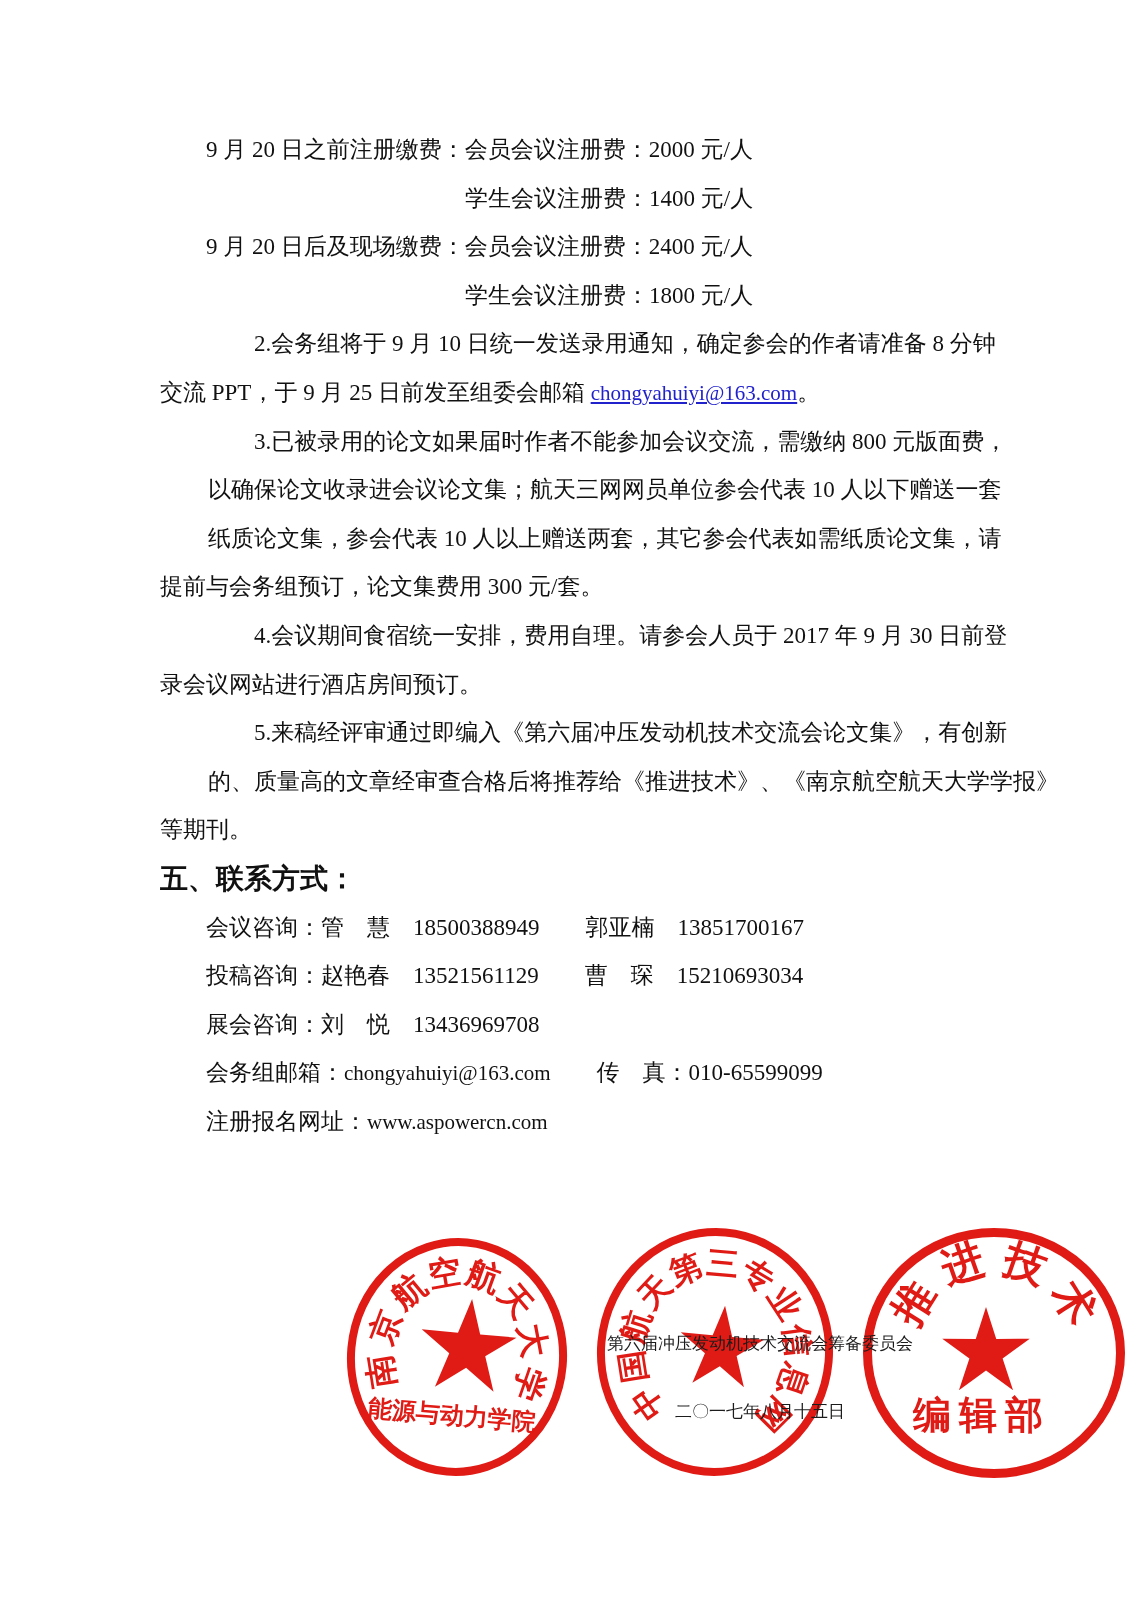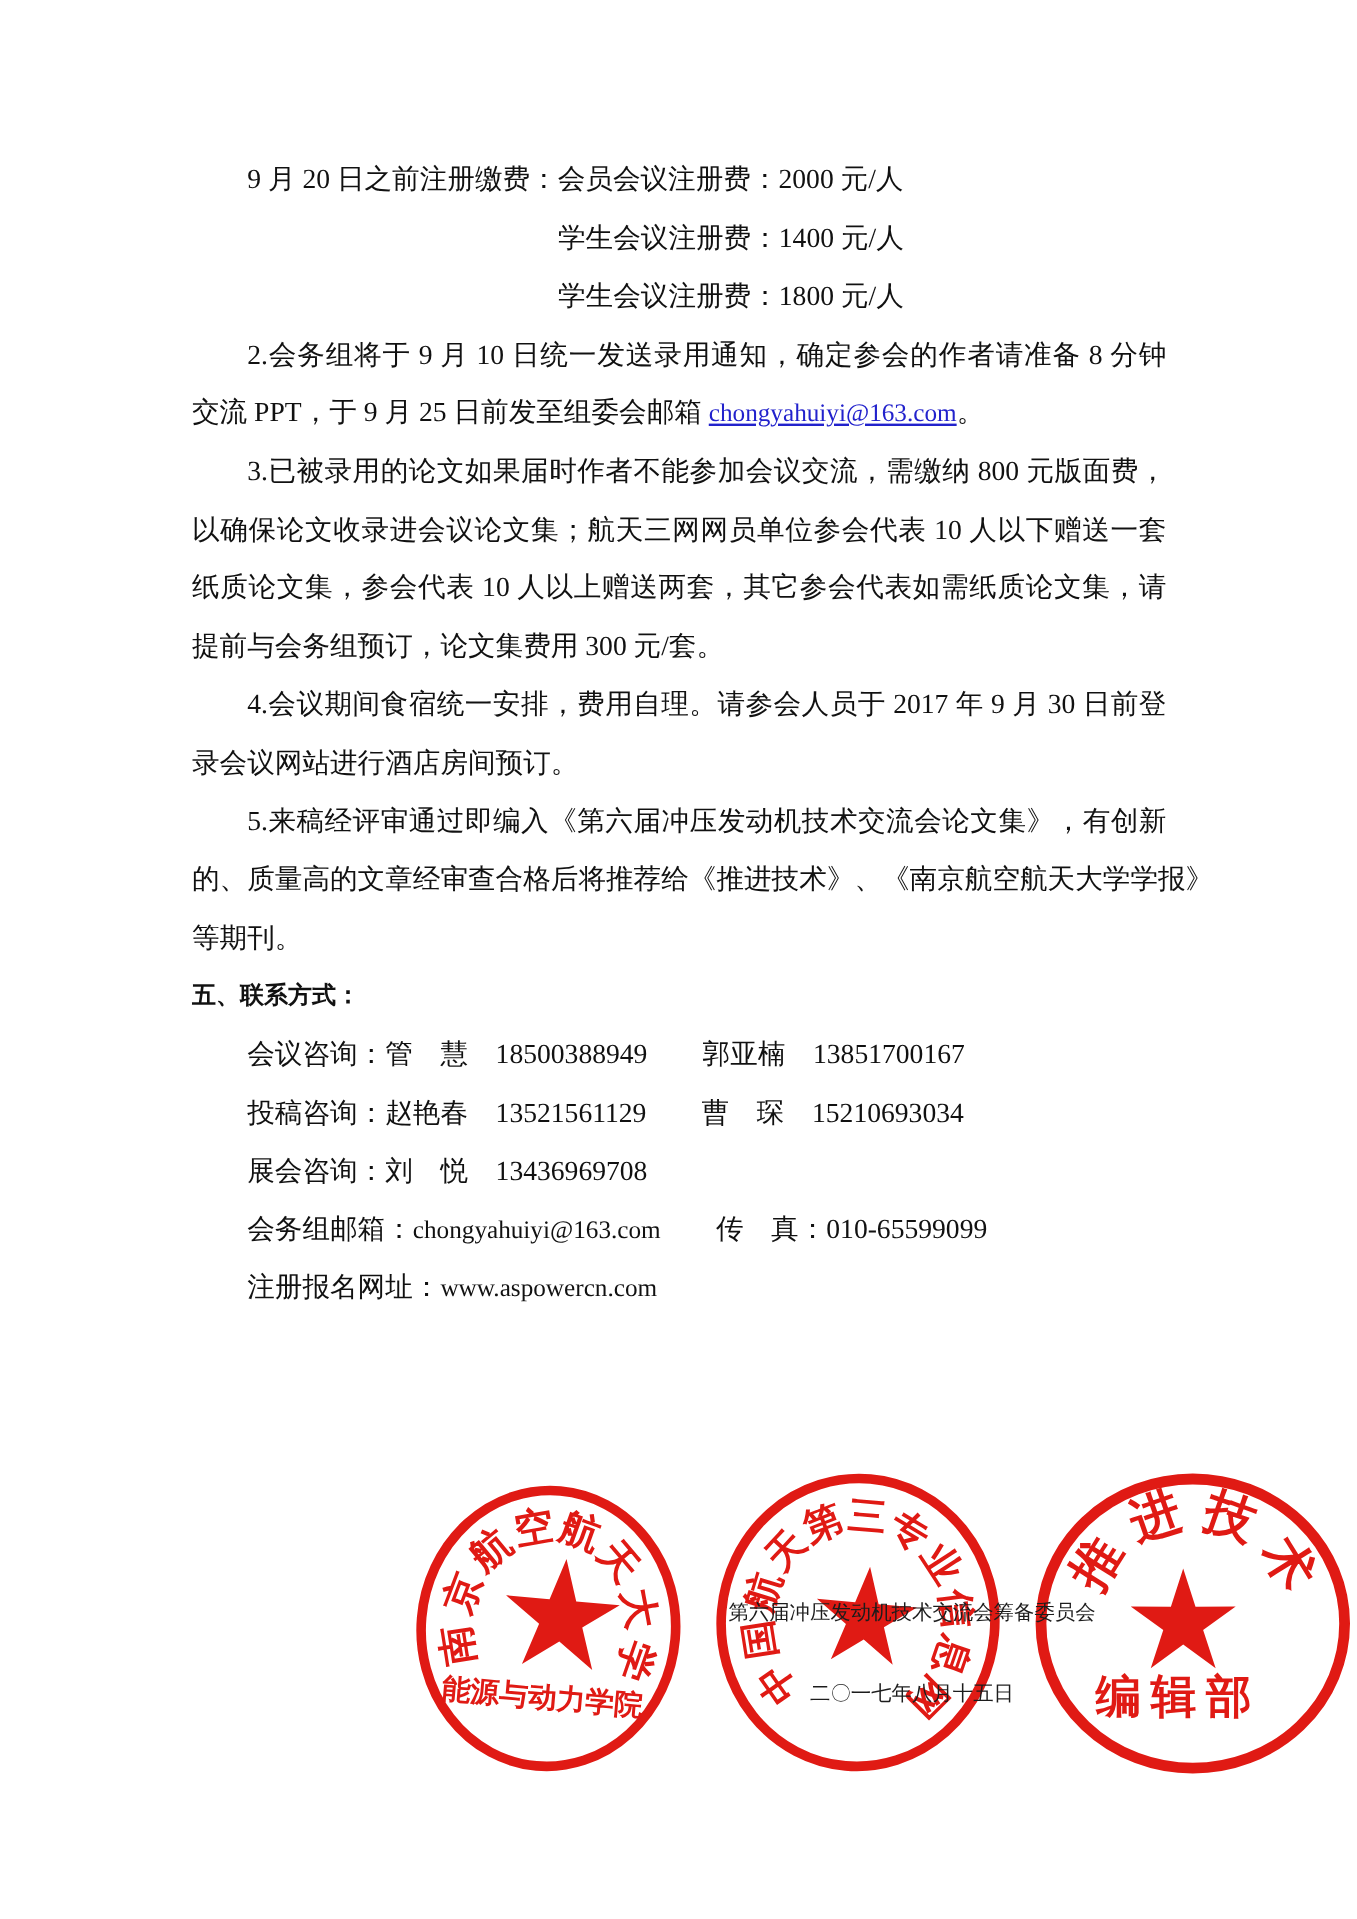--- a/index.html
+++ b/index.html
@@ -7,26 +7,26 @@
     width:1131px;height:1599px;position:relative;overflow:hidden;
     background:#ffffff;
     font-family:"Liberation Serif","DejaVu Serif",serif;
     color:#111111;
   }
   .doc{position:absolute;left:160px;top:126px;width:812px;z-index:4;}
   .line{
     font-size:23px;line-height:48.6px;height:48.6px;
     white-space:nowrap;text-align:left;
   }
-  .just{text-align:justify;text-align-last:justify;}
+  .just{text-align:justify;text-align-last:justify;margin-left:48px;}
   .ind{text-indent:46px;}
   .sub{padding-left:305px;}
   .heading{
     font-family:"Liberation Sans","DejaVu Sans",sans-serif;
-    font-weight:bold;font-size:20px;
+    font-weight:bold;font-size:28px;
   }
   .mono{font-family:Liberation Serif, serif;font-size:21px;}
   a.link{text-decoration:underline;cursor:pointer;}
   .footer-line{
     position:absolute;left:398px;width:724px;text-align:center;
     font-size:17px;line-height:34px;z-index:6;color:#1c1c1c;
   }
   #committee-line{top:1327px;}
   #date-line{top:1395px;text-align:center;}
   .stamp{position:absolute;z-index:3;}
@@ -35,20 +35,21 @@
     font-family:"Liberation Sans","DejaVu Sans",sans-serif;
     font-weight:bold;
   }
 </style>
 </head>
 <body style="color: rgb(17, 17, 17);">
 
 <div class="doc">
   <div class="line ind">9 月 20 日之前注册缴费：会员会议注册费：2000 元/人</div>
   <div class="line sub">学生会议注册费：1400 元/人</div>
+  <div class="line ind">9 月 20 日后及现场缴费：会员会议注册费：2400 元/人</div>
   <div class="line sub">学生会议注册费：1800 元/人</div>
 
   <div class="line just ind">2.会务组将于 9 月 10 日统一发送录用通知，确定参会的作者请准备 8 分钟</div>
   <div class="line"><span>交流 PPT，于 9 月 25 日前发至组委会邮箱 </span><a class="link mono" style="color: rgb(34, 34, 204);">chongyahuiyi@163.com</a><span>。</span></div>
 
   <div class="line just ind">3.已被录用的论文如果届时作者不能参加会议交流，需缴纳 800 元版面费，</div>
   <div class="line just">以确保论文收录进会议论文集；航天三网网员单位参会代表 10 人以下赠送一套</div>
   <div class="line just">纸质论文集，参会代表 10 人以上赠送两套，其它参会代表如需纸质论文集，请</div>
   <div class="line">提前与会务组预订，论文集费用 300 元/套。</div>
 

